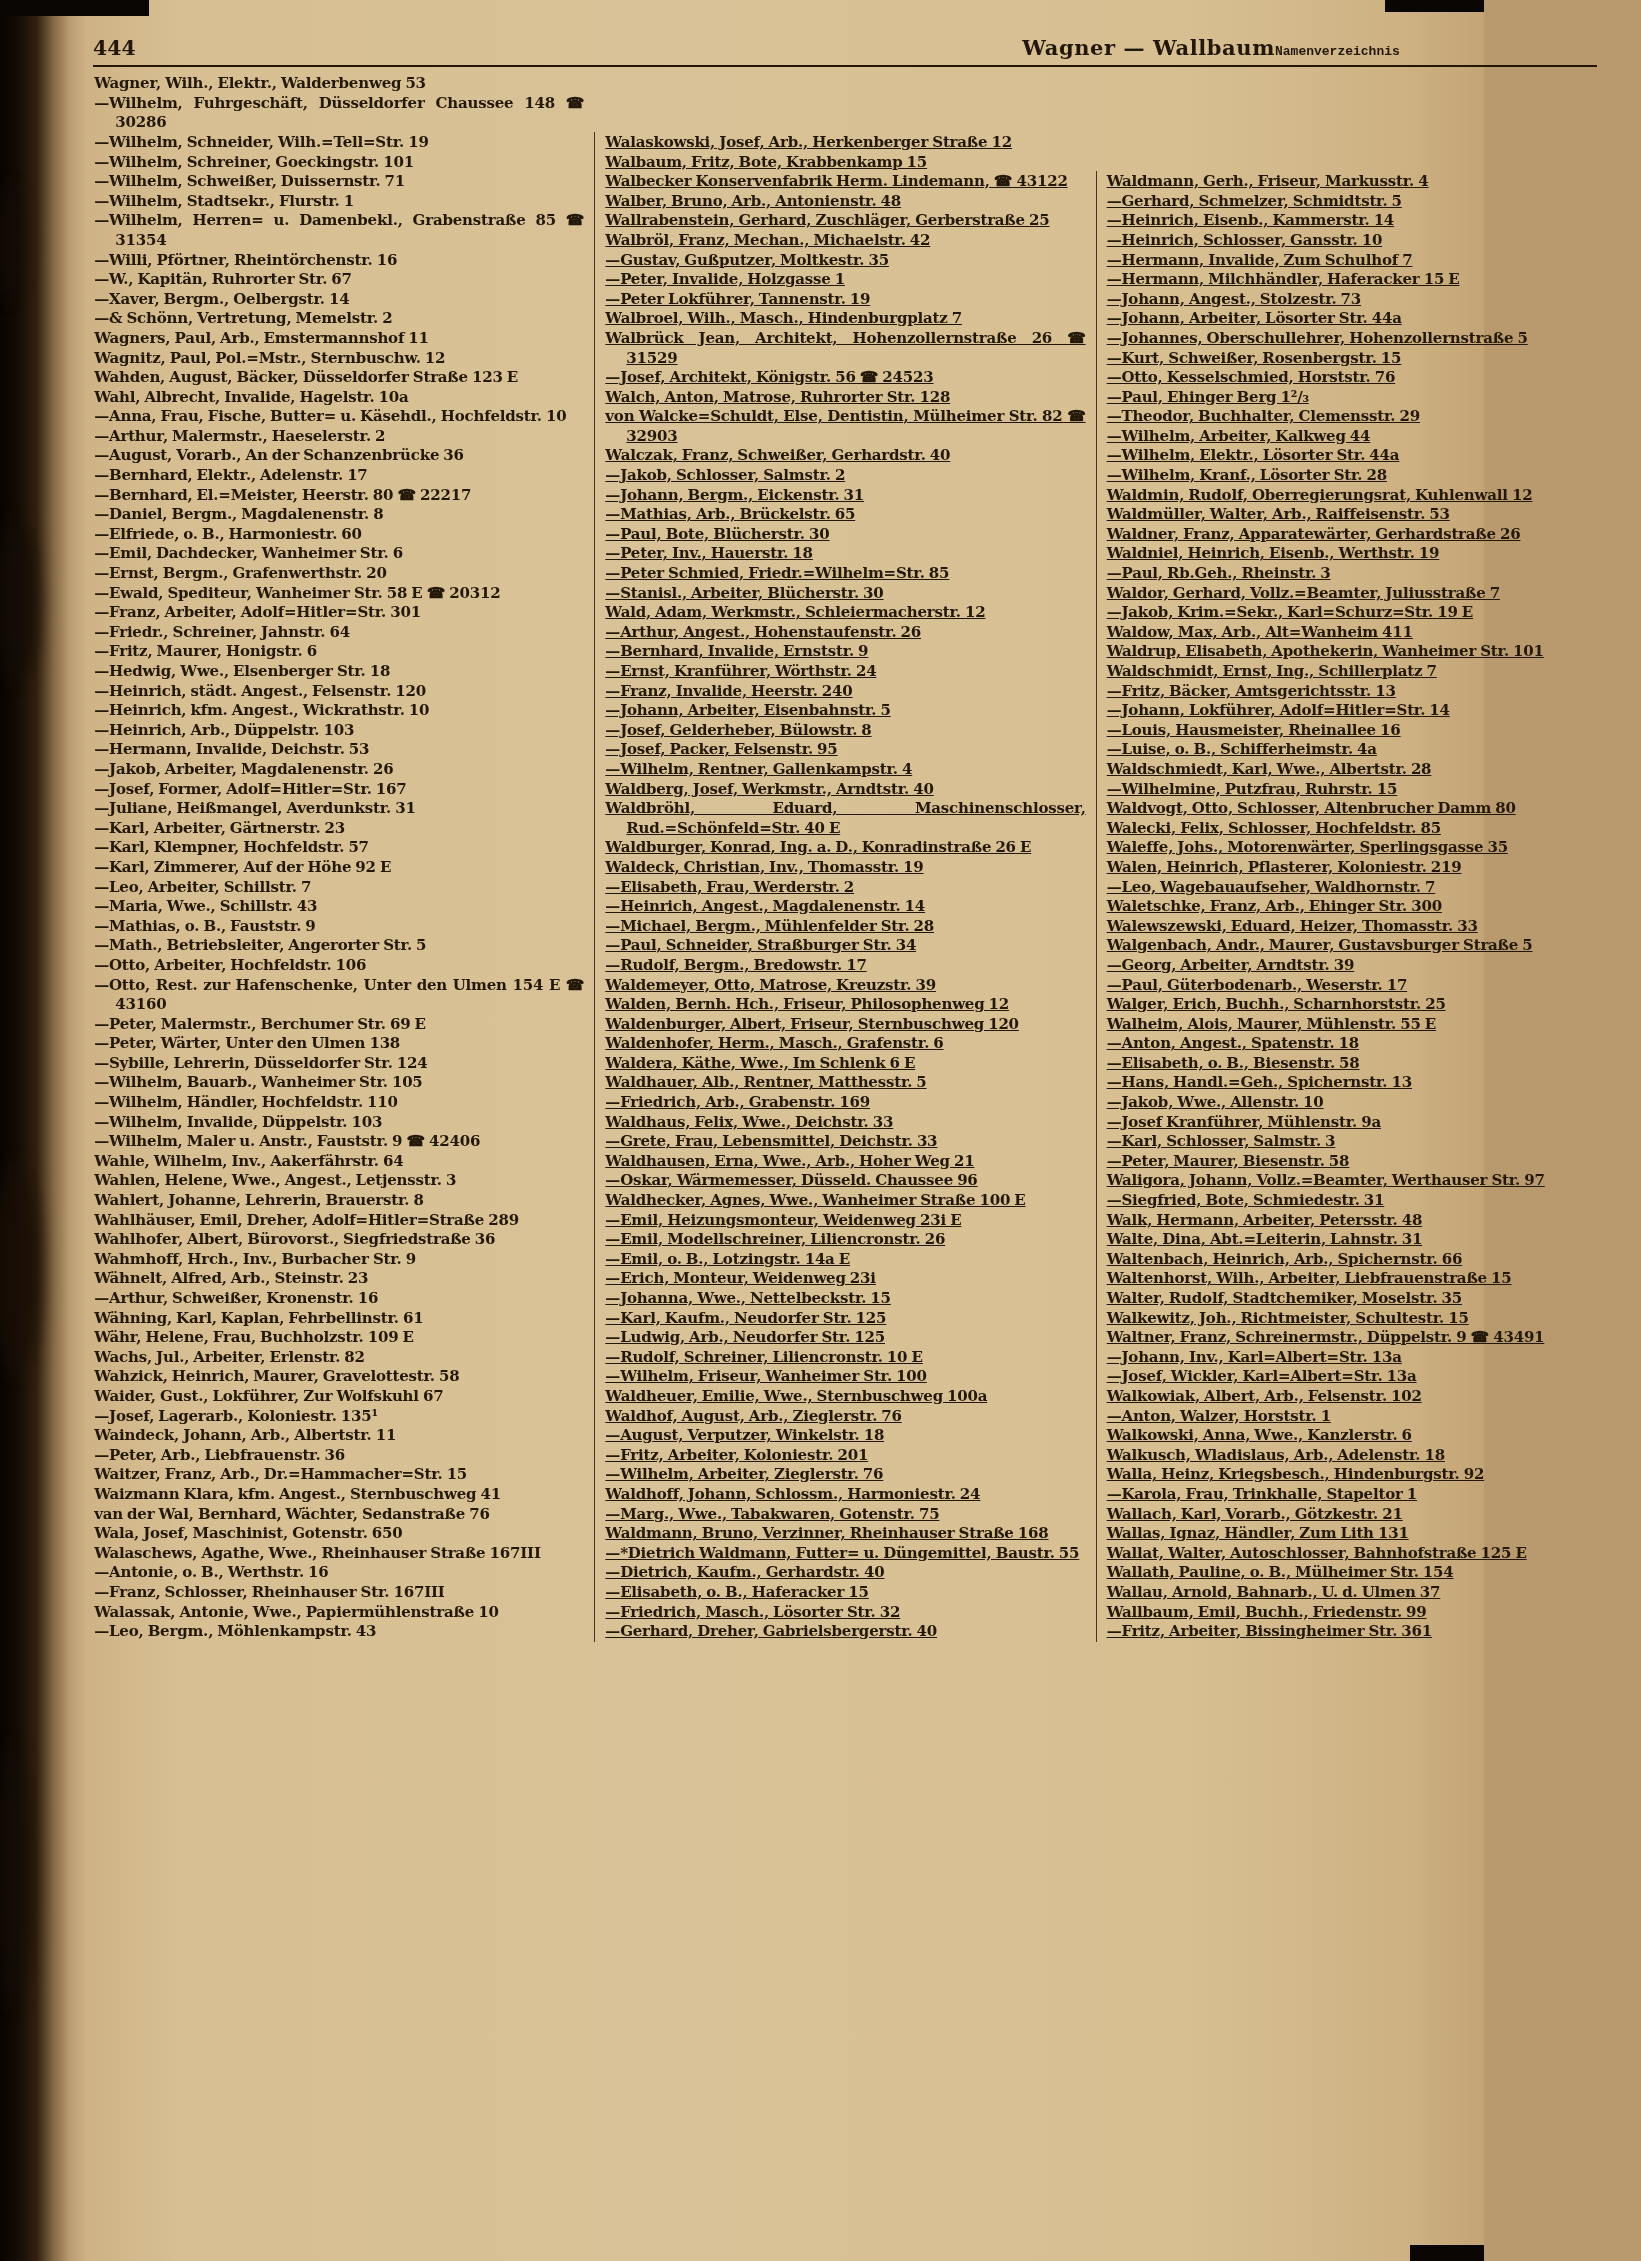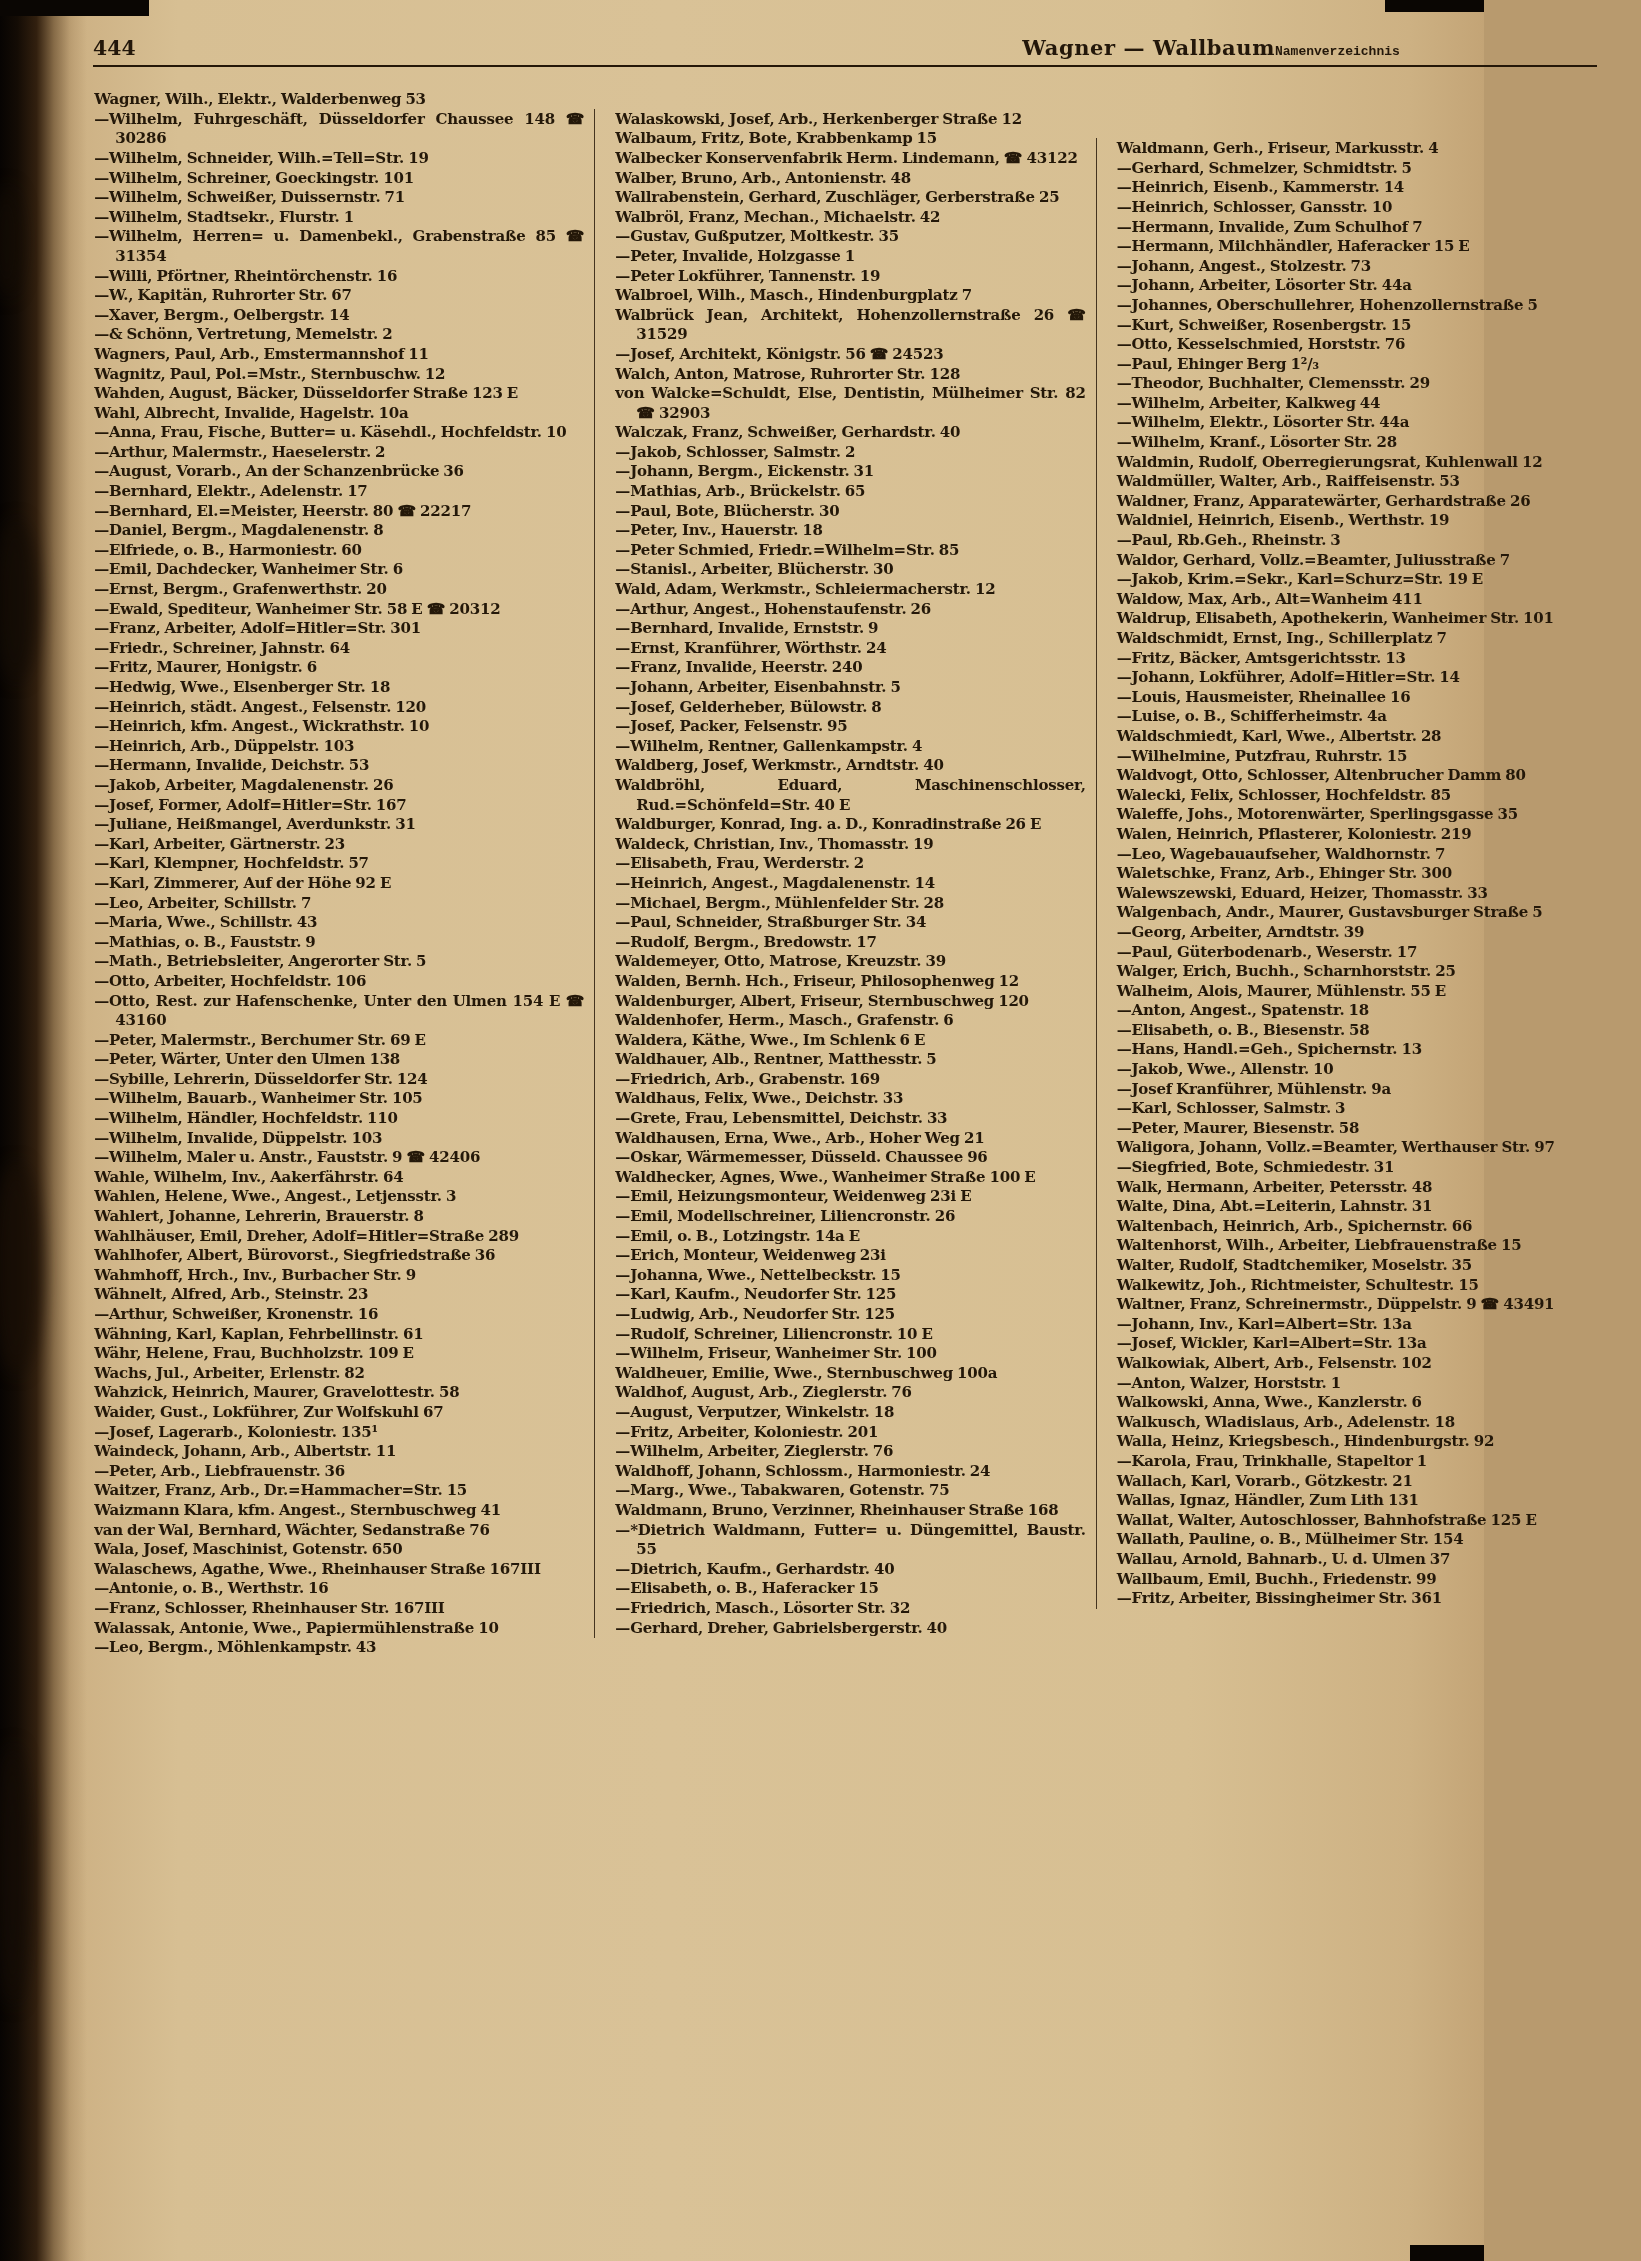--- a/index.html
+++ b/index.html
@@ -30,23 +30,23 @@
   .content{position:absolute;left:93px;top:35px;width:1504px;}
   .header{
     display:flex;align-items:baseline;
     border-bottom:2.5px solid #241708;
     padding-bottom:5px;font-weight:bold;
   }
   .page-number{width:186px;font-size:20.4px;}
   .page-title{flex:1;text-align:right;font-size:21px;letter-spacing:0.6px;}
   .section-title{width:322px;text-align:left;font-size:13px;font-family:Liberation Mono, monospace;}
 
-  .columns{display:flex;margin-top:22px;align-items:center;}
+  .columns{display:flex;margin-top:6px;align-items:flex-end;}
   .column{width:33.333%;box-sizing:border-box;padding:1.2px 10px 0 1.2px;}
-  .column + .column{border-left:1.2px solid rgba(42,27,11,.85);padding-left:20px;}
+  .column + .column{border-left:1.2px solid rgba(42,27,11,.85);padding-left:10px;text-decoration:underline;}
 
   .entry{
     font-size:15px;line-height:19.6px;font-weight:bold;
     text-align:justify;
     padding-left:21px;text-indent:-21px;
     letter-spacing:-0.2px;word-spacing:-0.9px;
     color:#241809;
   }
 </style>
 </head>

